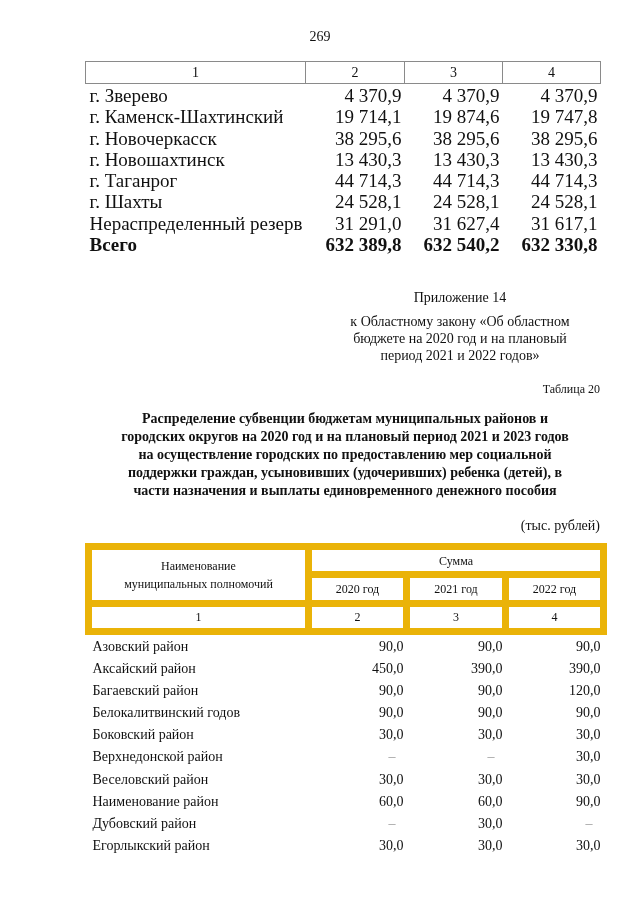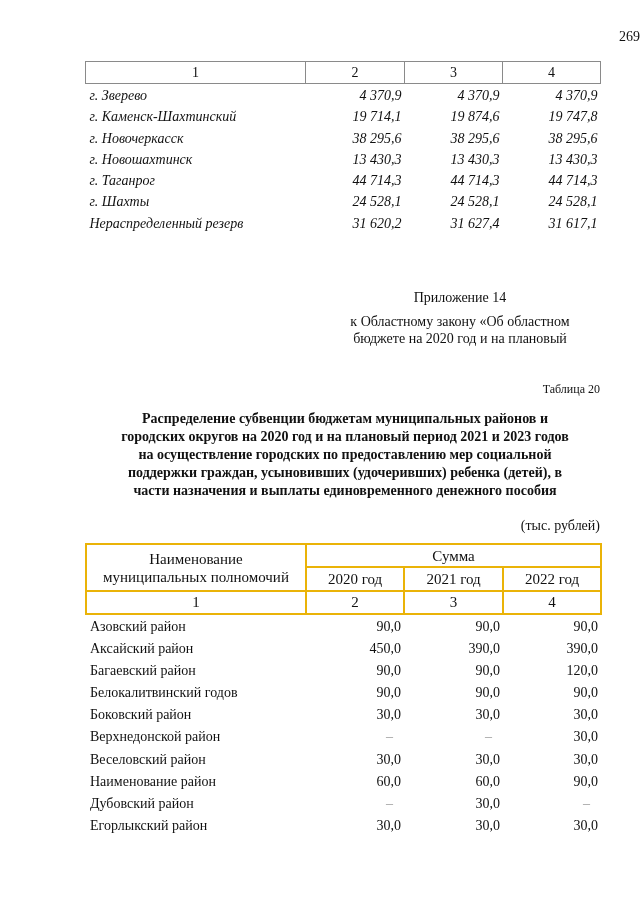--- a/index.html
+++ b/index.html
@@ -3,48 +3,48 @@
   <meta charset="utf-8">
   <style>
     html, body { margin: 0; padding: 0; background: #ffffff; }
     body {
       width: 640px; height: 905px; position: relative; overflow: hidden;
       font-family: "Liberation Serif", "DejaVu Serif", serif;
       color: #111111;
       font-size: 14px;
     }
     .abs { position: absolute; }
-    .page-number { left: 0; width: 640px; top: 29px; text-align: right; font-size: 14px; }
+    .page-number { left: 0; width: 640px; top: 29px; text-align: center; font-size: 14px; }
 
     table { border-collapse: collapse; position: absolute; table-layout: fixed; }
     td, th { padding: 0; font-weight: normal; }
 
     
     #t1 { left: 85px; top: 61px; width: 515px; }
     #t1 .hdr td { height: 21px; border: 1px solid #8a8a8a; text-align: center; font-size: 14px; line-height: 21px; }
-    #t1 .row td { height: 21.3px; line-height: 21.3px; font-size: 14px; font-style: italic; }
+    #t1 .row td { height: 21.3px; line-height: 21.3px; font-size: 19px; }
     #t1 .row td.name { padding-left: 4px; text-align: left; }
     #t1 .row td.num { text-align: right; padding-right: 3px; }
     #t1 .row.total td { font-weight: bold; }
     #t1 .first td { padding-top: 1px; }
 
     .appendix { left: 320px; width: 280px; text-align: center; font-size: 14px; line-height: 17px; }
     .appendix-title { top: 289px; }
     .appendix-body { top: 313px; }
     .table-label { right: 40px; top: 382px; font-size: 12px; }
 
     .doc-heading {
       left: 90px; width: 510px; top: 410px; text-align: center;
       font-weight: bold; font-size: 14px; line-height: 18px;
     }
     .units { right: 40px; top: 518px; font-size: 14px; }
 
     
     #t2 { left: 85px; top: 543px; width: 515px; }
-    #t2 .h td { border: 2px solid #eab308; text-align: center; font-size: 15px; }
+    #t2 .h td { border: 7px solid #eab308; text-align: center; font-size: 12px; }
     #t2 .h1 td { height: 21px; line-height: 20px; }
     #t2 .h2 td { height: 22px; line-height: 21px; }
     #t2 .h3 td { height: 21px; line-height: 21px; }
     #t2 .h td.namehdr { line-height: 18px; }
     #t2 .row td { height: 22.1px; line-height: 22.1px; font-size: 14px; }
     #t2 .row td.name { padding-left: 4px; text-align: left; }
     #t2 .row td.num { text-align: right; padding-right: 3px; }
     #t2 .row td.dash { color: #9a9a9a; padding-right: 11px; }
     #t2 .first td { padding-top: 1px; margin-left: 16px; }
   </style>
@@ -98,31 +98,38 @@
     <td class="num">44 714,3</td>
   </tr>
   <tr class="row">
     <td class="name">г. Шахты</td>
     <td class="num">24 528,1</td>
     <td class="num">24 528,1</td>
     <td class="num">24 528,1</td>
   </tr>
   <tr class="row">
     <td class="name">Нераспределенный резерв</td>
-    <td class="num">31 620,2</td>
+    <td class="num">31 291,0</td>
     <td class="num">31 627,4</td>
     <td class="num">31 617,1</td>
+  </tr>
+  <tr class="row total">
+    <td class="name">Всего</td>
+    <td class="num">632 389,8</td>
+    <td class="num">632 540,2</td>
+    <td class="num">632 330,8</td>
   </tr>
 </tbody>
   </table>
 
 <div class="abs appendix appendix-title">Приложение 14</div>
 <div class="abs appendix appendix-body">
   <div>к Областному закону «Об областном</div>
   <div>бюджете на 2020 год и на плановый</div>
+  <div>период 2021 и 2022 годов»</div>
 </div>
 
 <div class="abs table-label">Таблица 20</div>
 
 <div class="abs doc-heading">
   <div>Распределение субвенции бюджетам муниципальных районов и</div>
   <div>городских округов на 2020 год и на плановый период 2021 и 2023 годов</div>
   <div>на осуществление городских по предоставлению мер социальной</div>
   <div>поддержки граждан, усыновивших (удочеривших) ребенка (детей), в</div>
   <div>части назначения и выплаты единовременного денежного пособия</div>

